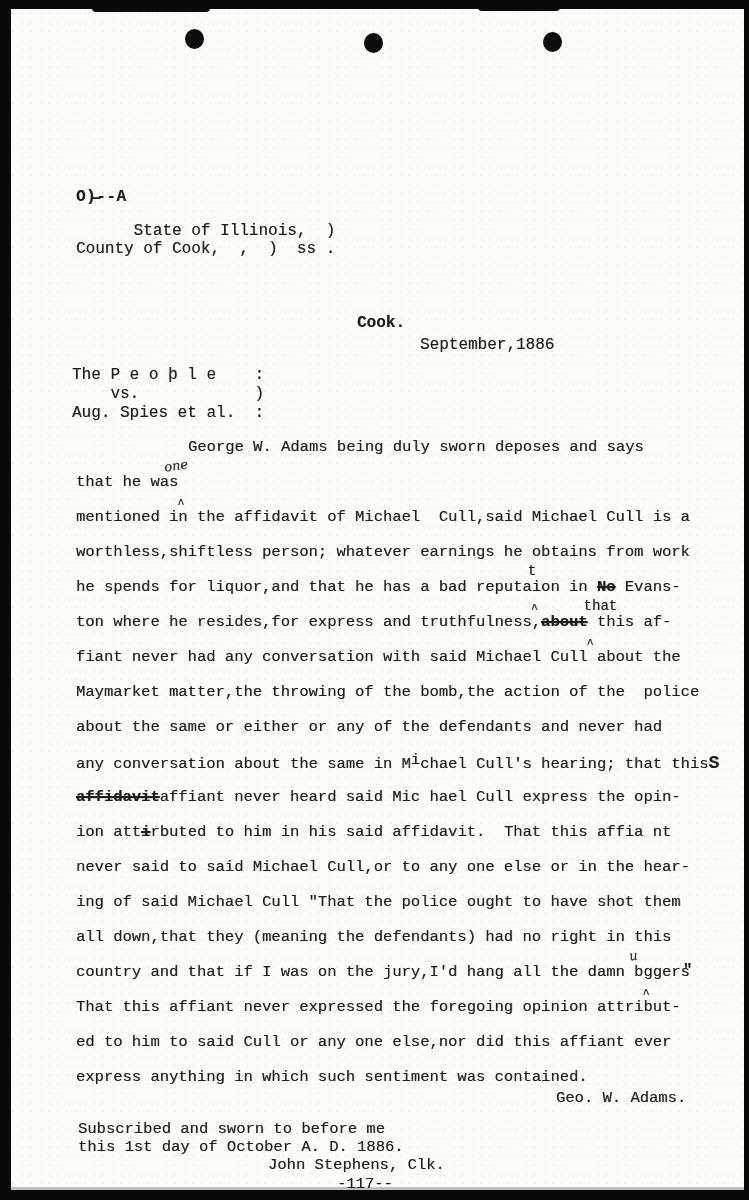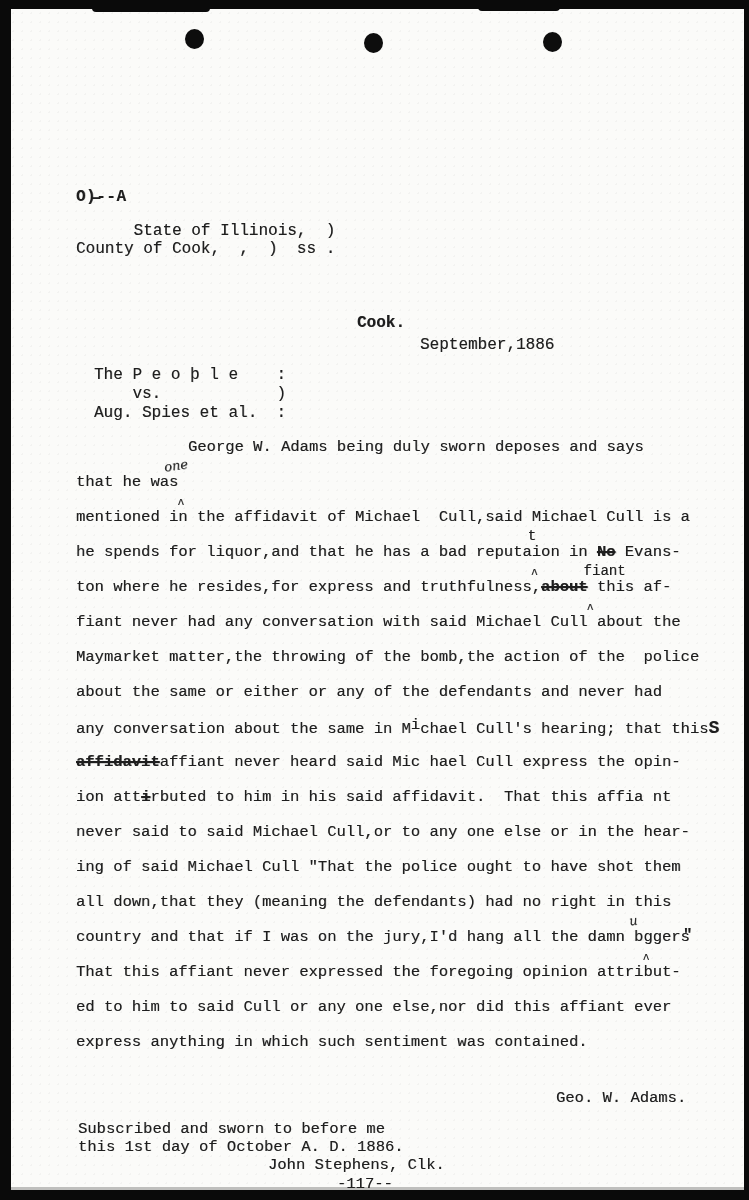--- a/index.html
+++ b/index.html
@@ -27,21 +27,21 @@
   .hole.h1 { left:185px; top:29px; }
   .hole.h2 { left:364px; top:33px; }
   .hole.h3 { left:543px; top:32px; }
 
   
   .doc-mark   { left:76px;  top:188px; font-size:16px; font-weight:bold; letter-spacing:0.5px; }
   .venue      { left:76px;  top:222px; font-size:16px; line-height:18px;text-align:right; }
   .court-1    { left:318px; top:281px; font-size:16px; }
   .court-2    { left:357px; top:314px; font-size:16px; font-weight:bold; }
   .court-3    { left:420px; top:336px; font-size:16px; }
-  .caption    { left:94px;  top:366px; font-size:16px; line-height:19px; }
+  .caption    { left:72px;  top:366px; font-size:16px; line-height:19px; }
 
   
   .body-block { position:absolute; left:76px; top:438px; width:648px; font-size:15.5px; }
   .bline { position:relative; height:35px; white-space:pre; text-shadow: 0.4px 0.4px 0.5px rgba(20,20,20,0.45); }
   .bline.indent { padding-left:112px; }
   .strike { font-weight:bold; text-decoration: line-through; text-decoration-thickness:2px; }
   .anch { position:relative; display:inline-block; width:0; vertical-align:baseline; }
   .ab    { position:absolute; left:-4px; bottom:12px; font-size:14px; white-space:pre; }
   .abhw  { position:absolute; left:-14px; bottom:13px; font-family:"DejaVu Serif", serif; font-style:italic; font-size:13px; transform:rotate(-8deg); color:#2b2b2b; }
   .caret { position:absolute; left:-1px; top:12px; font-size:12px; }
@@ -77,22 +77,23 @@
 
   <div class="txt court-2">Cook.</div>
   <div class="txt court-3">September,1886</div>
 
   <div class="txt caption"><span>The P e o þ l e    :</span><br><span>    vs.            )</span><br><span>Aug. Spies et al.  :</span></div>
 
   <div class="body-block">
       <div class="bline indent"><span>George W. Adams being duly sworn deposes and says</span></div>
       <div class="bline"><span>that he was</span><span class="anch"><span class="abhw">one</span></span><span class="anch"><span class="caret">^</span></span></div>
       <div class="bline"><span>mentioned in the affidavit of Michael  Cull,said Michael Cull is a</span></div>
+      <div class="bline"><span>worthless,shiftless person; whatever earnings he obtains from work</span></div>
       <div class="bline"><span>he spends for liquor,and that he has a bad reputa</span><span class="anch"><span class="ab">t</span></span><span class="anch"><span class="caret">^</span></span><span>ion in </span><span class="strike">No</span><span> Evans-</span></div>
-      <div class="bline"><span>ton where he resides,for express and truthfulness,</span><span class="strike">about</span><span class="anch"><span class="ab">fiant</span></span><span class="anch"><span class="caret">^</span></span><span> this af-</span></div>
+      <div class="bline"><span>ton where he resides,for express and truthfulness,</span><span class="strike">about</span><span class="anch"><span class="ab">that</span></span><span class="anch"><span class="caret">^</span></span><span> this af-</span></div>
       <div class="bline"><span>fiant never had any conversation with said Michael Cull about the</span></div>
       <div class="bline"><span>Maymarket matter,the throwing of the bomb,the action of the  police</span></div>
       <div class="bline"><span>about the same or either or any of the defendants and never had</span></div>
       <div class="bline"><span>any conversation about the same in M</span><span class="raised">i</span><span>chael Cull's hearing; that this</span><span class="big">S</span></div>
       <div class="bline"><span class="strike">affidavit</span><span>affiant never heard said Mic hael Cull express the opin-</span></div>
       <div class="bline"><span>ion att</span><span class="strike">i</span><span>rbuted to him in his said affidavit.  That this affia nt</span></div>
       <div class="bline"><span>never said to said Michael Cull,or to any one else or in the hear-</span></div>
       <div class="bline"><span>ing of said Michael Cull "That the police ought to have shot them</span></div>
       <div class="bline"><span>all down,that they (meaning the defendants) had no right in this</span></div>
       <div class="bline"><span>country and that if I was on the jury,I'd hang all the damn b</span><span class="anch"><span class="abhw">u</span></span><span class="anch"><span class="caret">^</span></span><span>ggers</span><span class="over">"</span></div>

